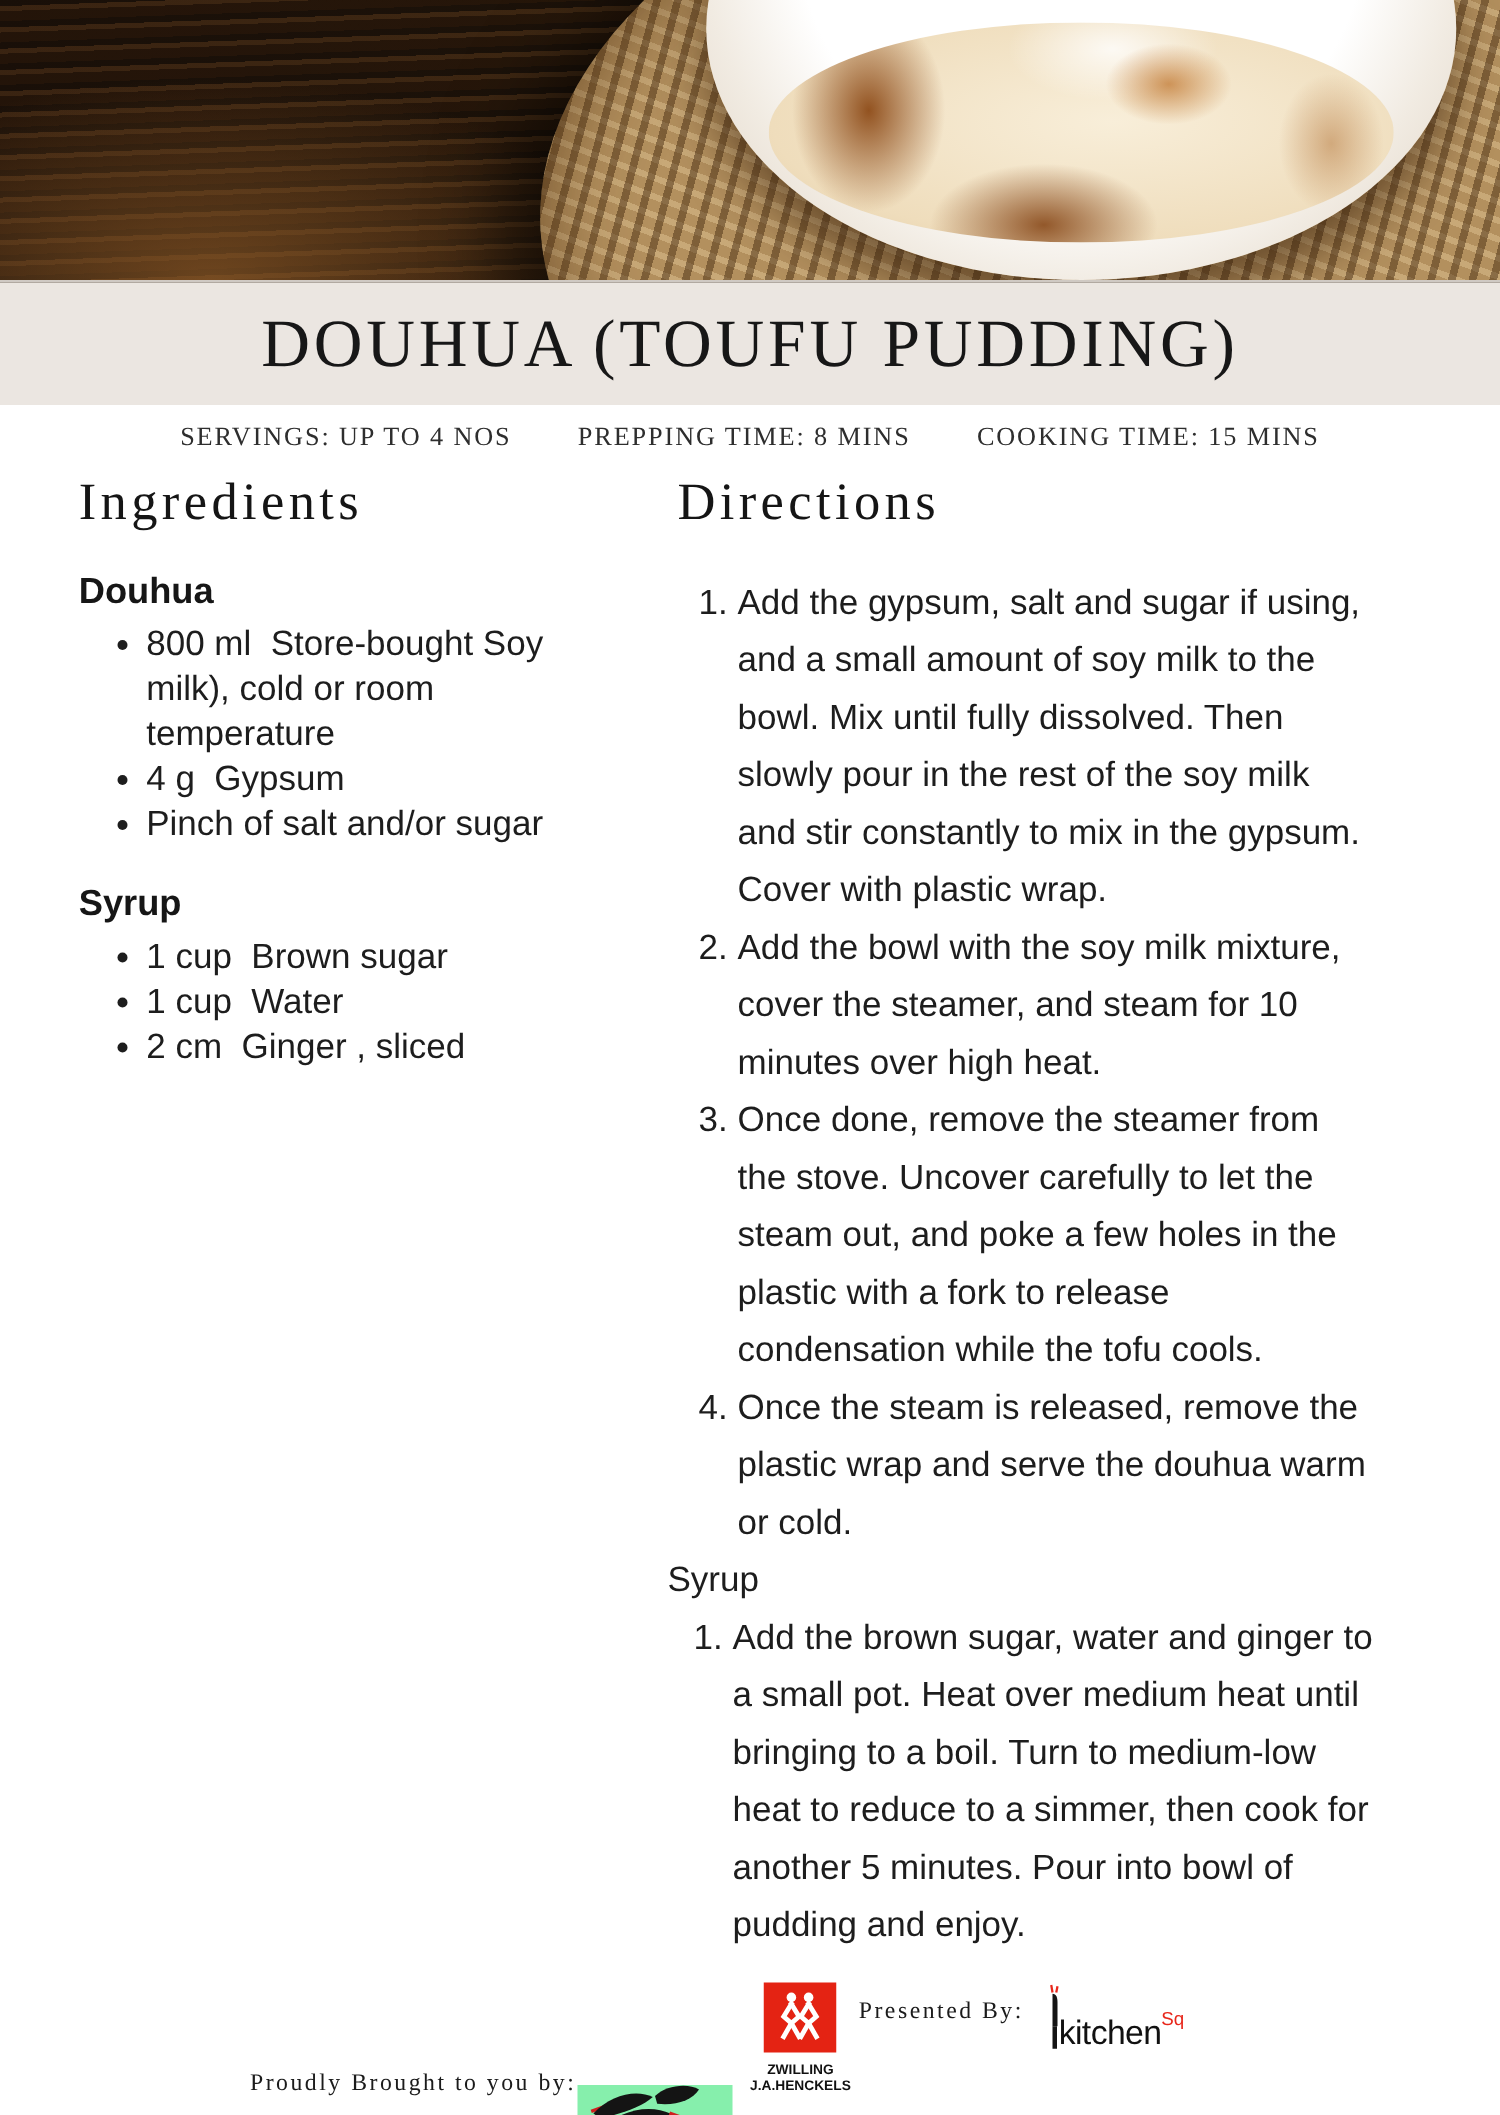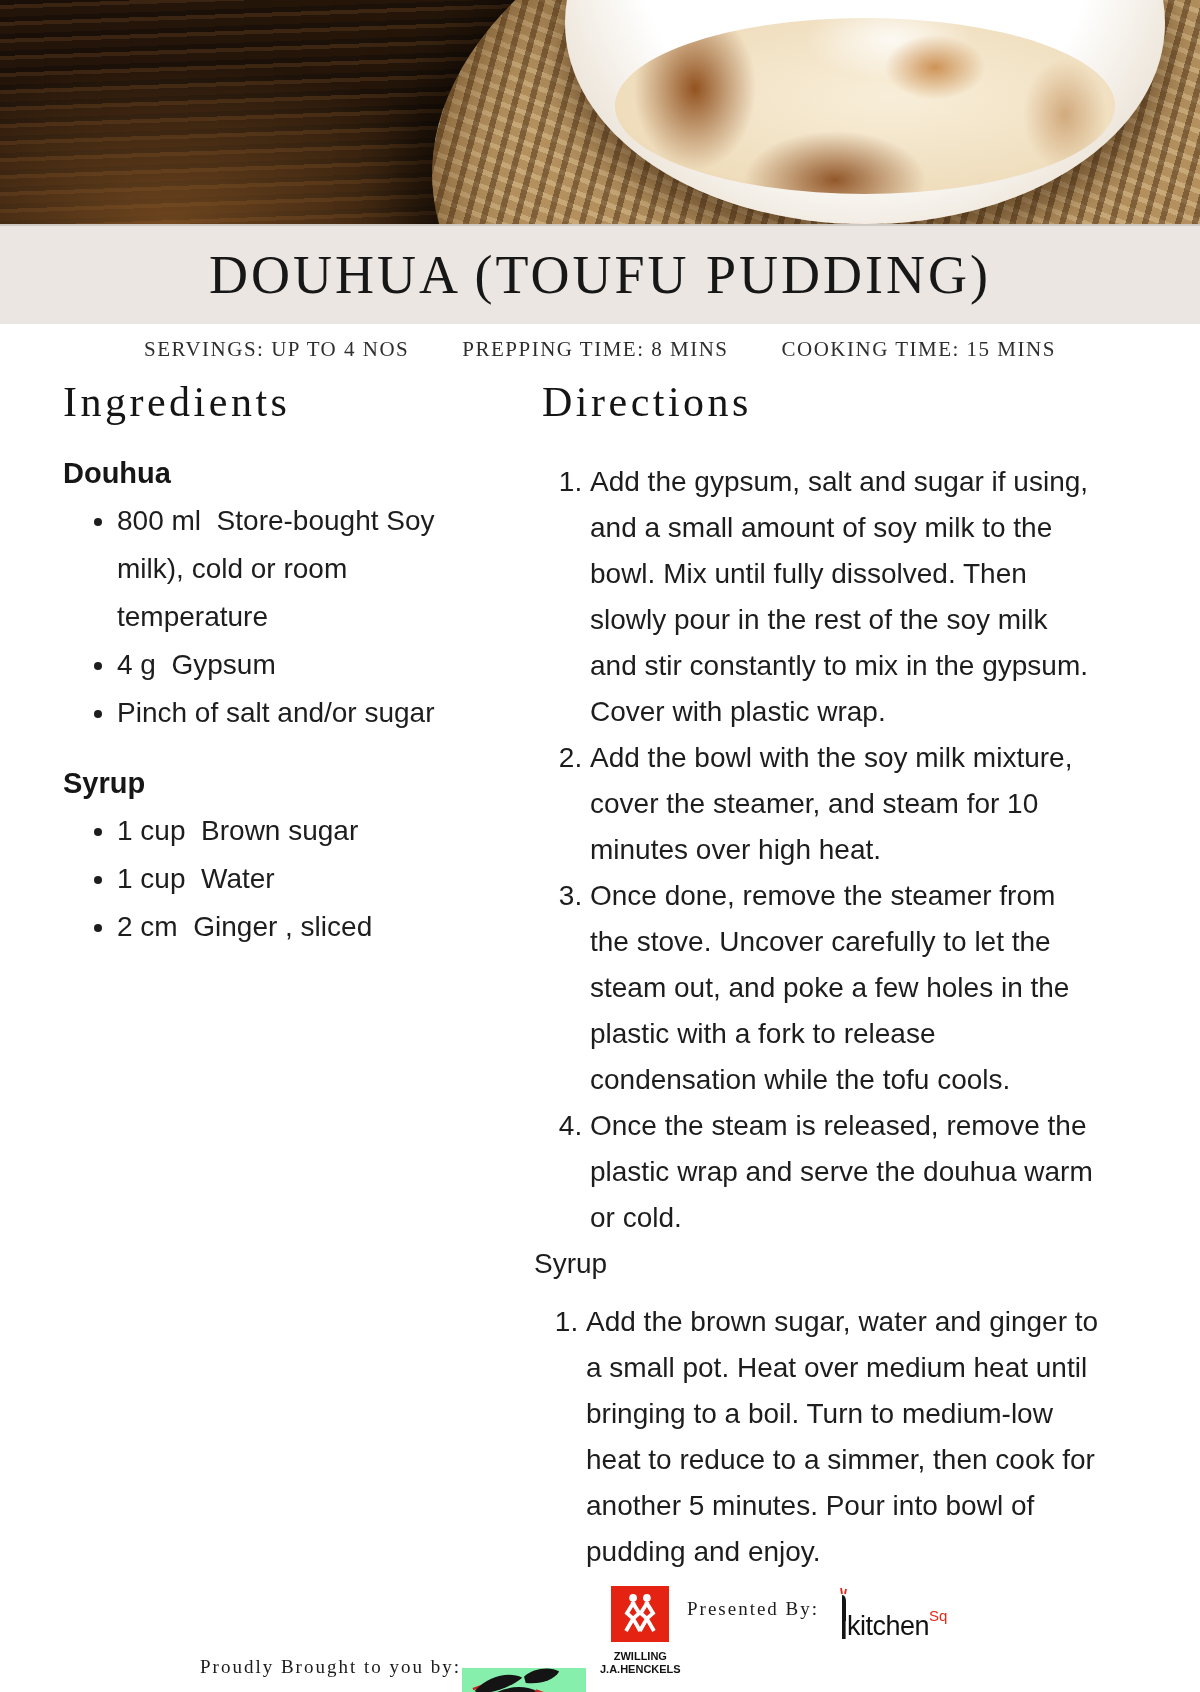--- a/index.html
+++ b/index.html
@@ -77,24 +77,24 @@
   }
   .col-left{width:405px;flex:none;}
   .col-right{width:565px;flex:none;margin-left:66px;}
   .col-right h2{margin-left:8px;}
 
   .col-left h3{
     margin:24px 0 0 0;font-size:29px;line-height:44px;font-weight:700;color:#161616;
   }
   .col-left ul{margin:2px 0 0 0;padding-left:54px;list-style:disc;}
   .col-left li{
-    font-size:28px;line-height:48px;color:var(--text);white-space:pre-wrap;
+    font-size:28px;line-height:36px;color:var(--text);white-space:pre-wrap;
   }
   .col-right ol{margin:32px 0 0 0;padding-left:56px;list-style:decimal;}
-  .col-right ol.syrup-list{margin-top:12px;padding-left:52px;}
+  .col-right ol.syrup-list{margin-top:0;padding-left:52px;}
   .col-right li{
     font-size:28px;line-height:46px;color:var(--text);white-space:pre-wrap;
   }
   .sub-heading{
     font-size:28px;line-height:46px;color:var(--text);margin:0;
   }
 
   
   .footer-label{
     position:absolute;font-family:"Liberation Serif",serif;font-size:19px;

